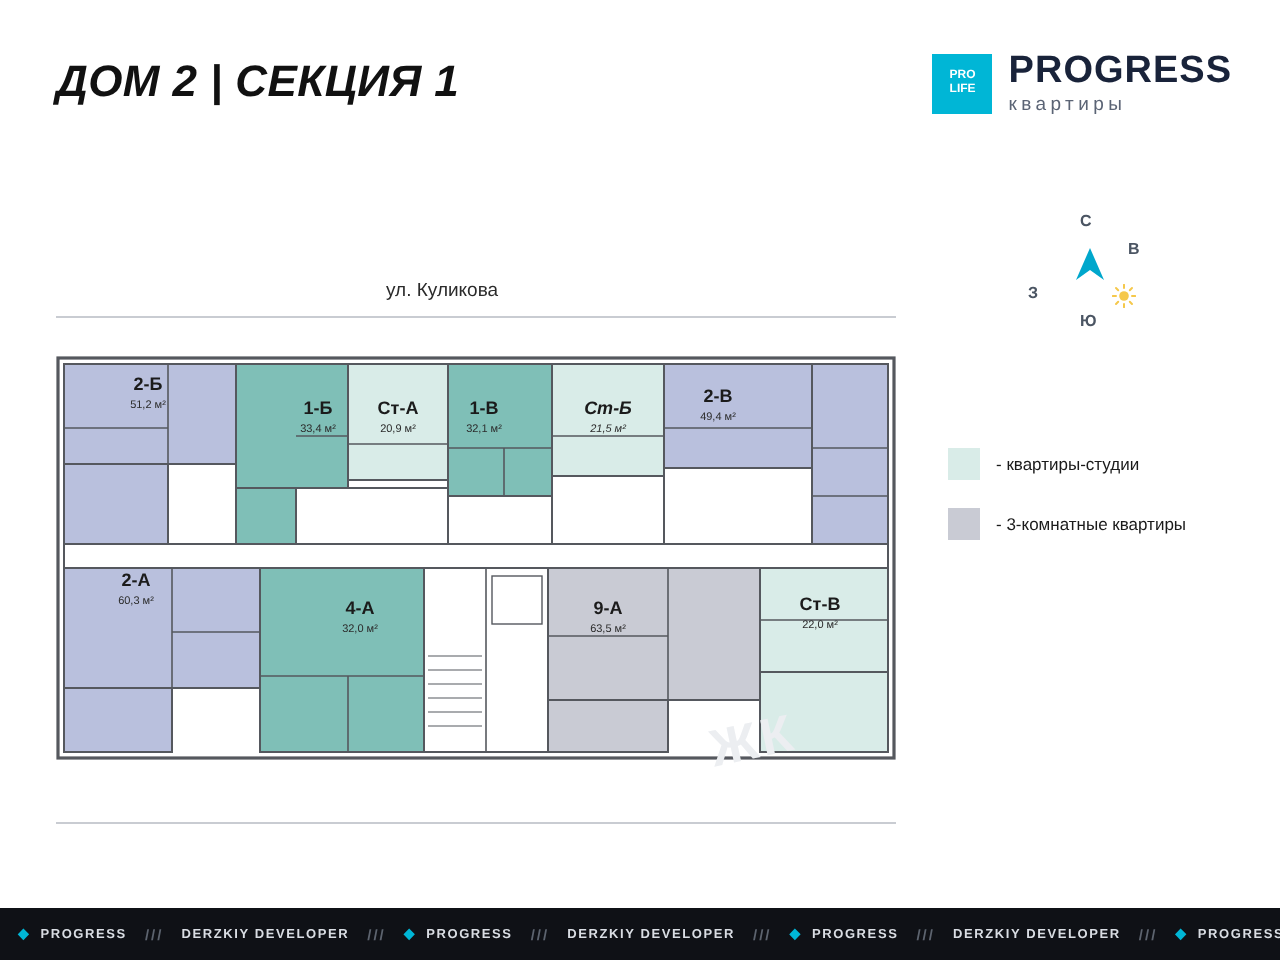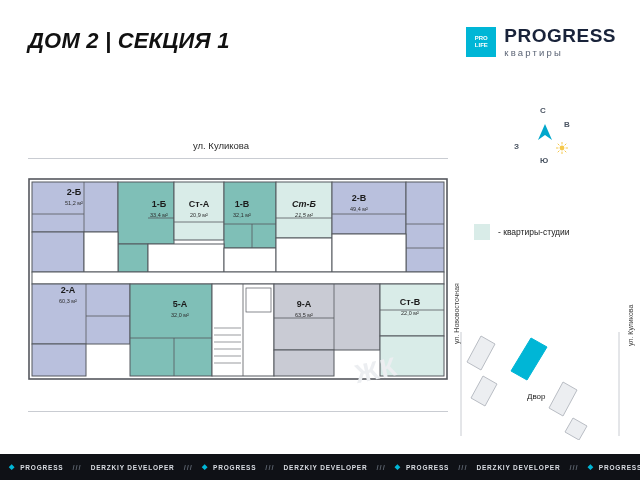--- a/index.html
+++ b/index.html
@@ -244,56 +244,44 @@
     </div>
     <div class="unit-label" style="left:306px;top:16px;width:50px;">
       <span class="nm">2-В</span>
       <span class="ar">49,4 м²</span>
     </div>
     <div class="unit-label" style="left:14px;top:108px;width:52px;">
       <span class="nm">2-А</span>
       <span class="ar">60,3 м²</span>
     </div>
     <div class="unit-label" style="left:126px;top:122px;width:52px;">
-      <span class="nm">5-А</span>
+      <span class="nm">4-А</span>
       <span class="ar">32,0 м²</span>
     </div>
     <div class="unit-label" style="left:250px;top:122px;width:52px;">
       <span class="nm">9-А</span>
       <span class="ar">63,5 м²</span>
     </div>
     <div class="unit-label" style="left:356px;top:120px;width:52px;">
       <span class="nm">Ст-В</span>
       <span class="ar">22,0 м²</span>
     </div>
   </div>
 
   <div class="legend">
     <div class="legend-row">
       <div class="sw" style="background:#d9ece8"></div>
       <span class="lt">- квартиры-студии</span>
     </div>
-  </div>
-
-  <div class="sitemap">
-    <svg width="180" height="110" viewBox="0 0 180 110">
-      <g stroke="#b9bdc4" stroke-width="1" fill="#eceef1">
-        <polygon points="26,6 40,14 26,40 12,32"></polygon>
-        <polygon points="28,46 42,54 30,76 16,68"></polygon>
-        <polygon points="108,52 122,60 108,86 94,78"></polygon>
-        <polygon points="118,88 132,96 124,110 110,102"></polygon>
-      </g>
-      <polygon points="76,8 92,17 72,50 56,41" fill="#00b6d6" stroke="#00b6d6" stroke-width="1"></polygon>
-      <line x1="6" y1="2" x2="6" y2="106" stroke="#c9ccd2" stroke-width="1"></line>
-      <line x1="164" y1="2" x2="164" y2="106" stroke="#c9ccd2" stroke-width="1"></line>
-    </svg>
-    <div class="sm-street" style="left:-2px;top:14px;transform:rotate(-90deg);transform-origin:left top;width:86px;">ул. Нововосточная</div>
-    <div class="sm-street" style="left:172px;top:16px;transform:rotate(-90deg);transform-origin:left top;width:70px;">ул. Куликова</div>
-    <div class="sm-dvor" style="left:72px;top:62px;">Двор</div>
-  </div>
+    <div class="legend-row">
+      <div class="sw" style="background:#c9cbd4"></div>
+      <span class="lt">- 3-комнатные квартиры</span>
+    </div>
+  </div>
+
 
   <div class="wm">ЖК</div>
 
   <div class="footer">
     <div class="fstrip">
       <span class="fitem">
           <span class="fdia">◆</span>
           <span>PROGRESS</span>
         </span>
       <span class="fslash">///</span>

